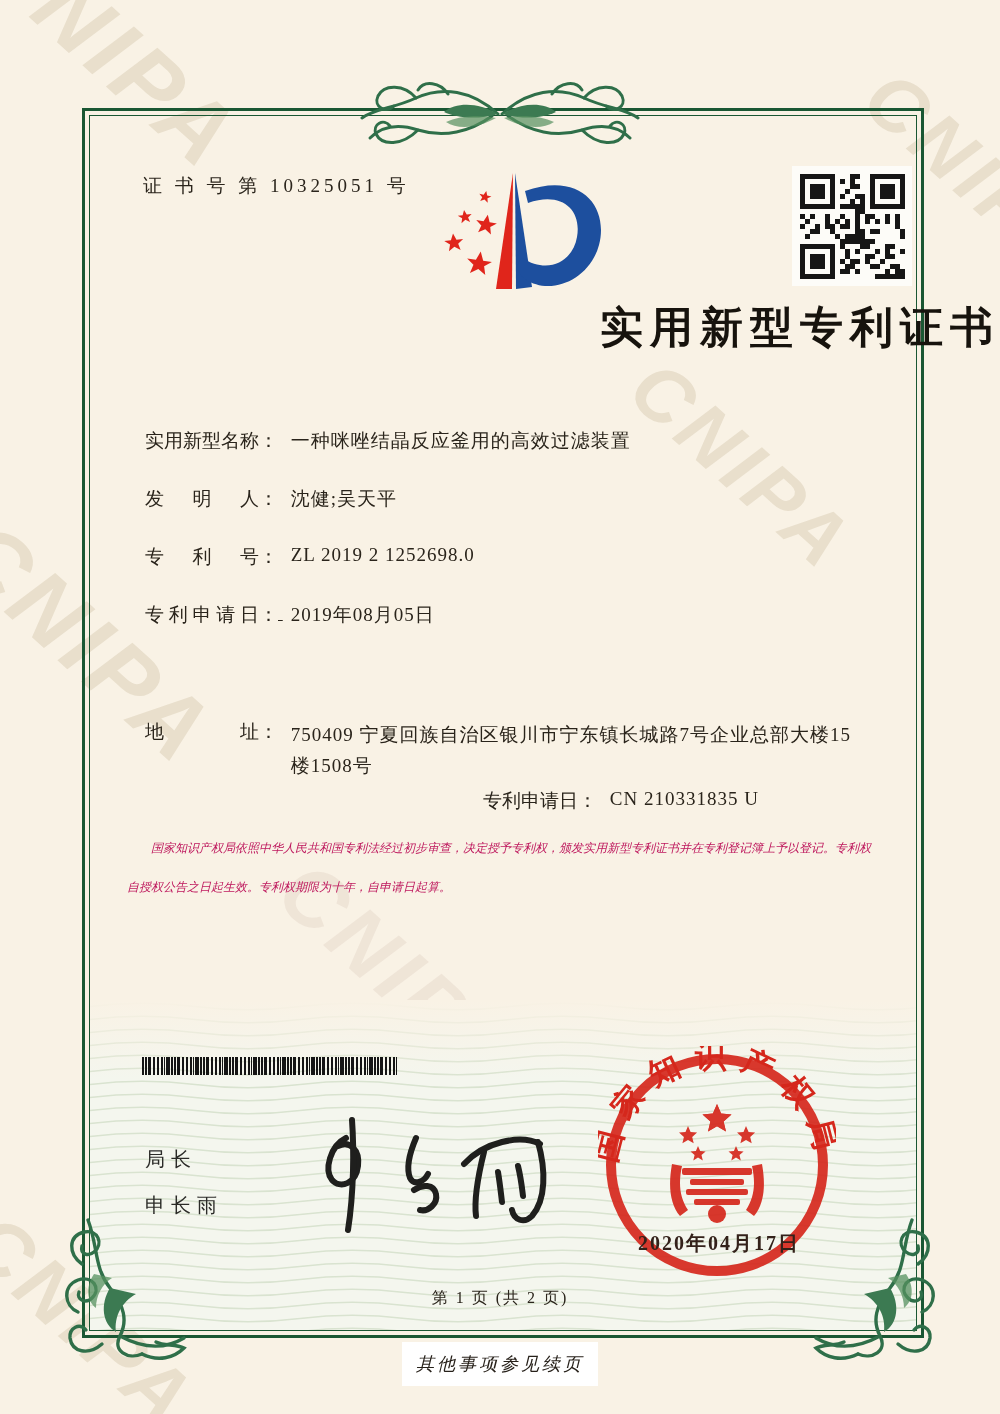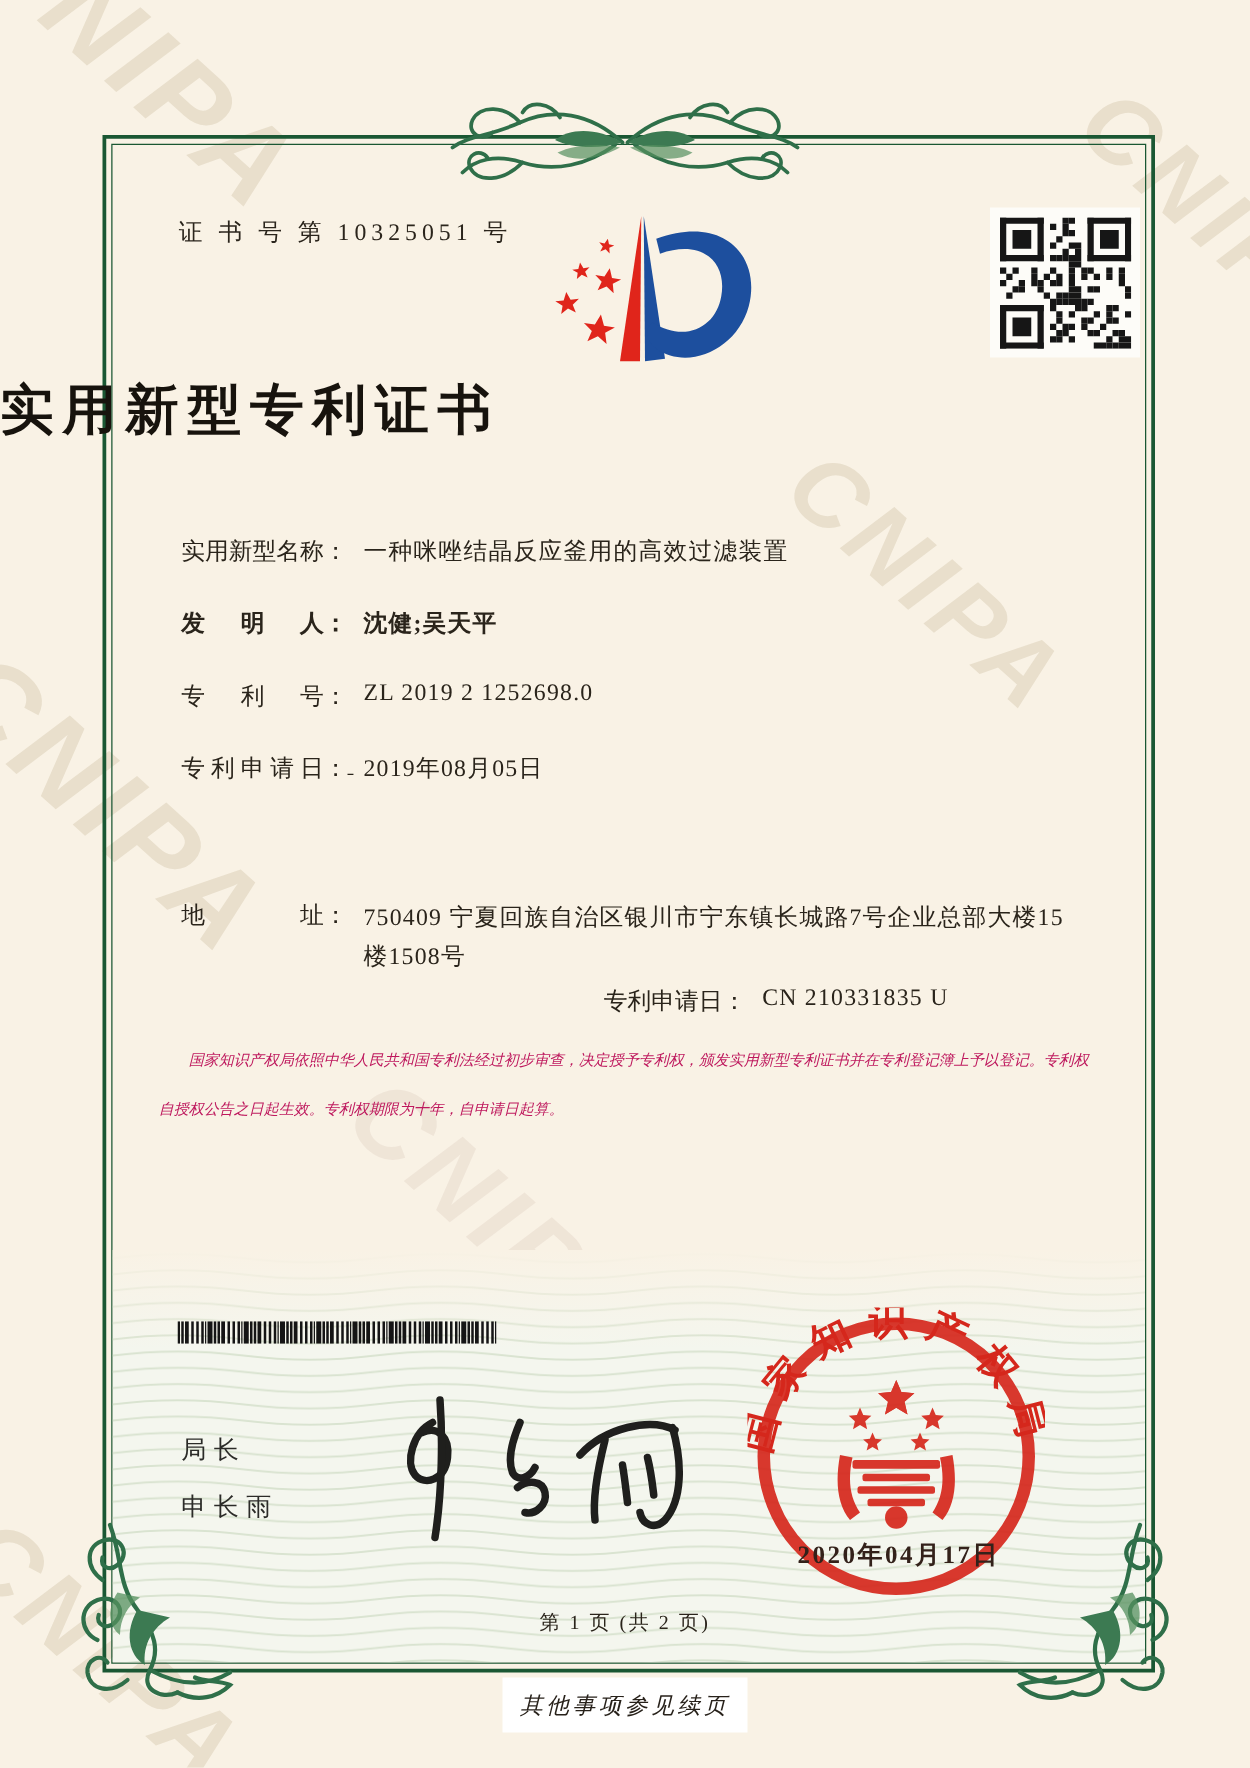--- a/index.html
+++ b/index.html
@@ -47,21 +47,21 @@
     position:absolute;left:143px;top:173px;
     font-size:19px;letter-spacing:4px;color:#2b251c;
   }
   .logo{position:absolute;left:413px;top:165px;width:212px;height:138px;}
   .qr{
     position:absolute;left:792px;top:166px;width:120px;height:120px;
     background:#fdfcf8;display:flex;align-items:center;justify-content:center;
   }
   .title{
     position:absolute;left:0;right:0;top:299px;
-    text-align:left;font-size:43px;font-weight:bold;
+    text-align:right;font-size:43px;font-weight:bold;
     letter-spacing:7px;color:#17130d;
   }
 
   
   .field{position:absolute;left:145px;font-size:19px;color:#2a241b;}
   .f-label{display:inline-block;width:114px;text-align:justify;text-align-last:justify;vertical-align:top;}
   .f-colon{display:inline-block;vertical-align:top;}
   .f-value{display:inline-block;margin-left:8px;vertical-align:top;letter-spacing:1px;}
   .f-value.addr{max-width:572px;line-height:31px;}
   .grant-no{position:absolute;left:483px;font-size:19px;color:#2a241b;}
@@ -313,21 +313,21 @@
         <rect x="10" y="80" width="15" height="15" fill="#161616"></rect>
       </svg>
   </div>
 
   <div class="title">实用新型专利证书</div>
 
   <div class="field" style="top:428px;">
     <span class="f-label">实用新型名称</span><span class="f-colon">：</span>
     <span class="f-value">一种咪唑结晶反应釜用的高效过滤装置</span>
   </div>
-  <div class="field" style="top:486px;font-weight:bold;">
+  <div class="field" style="top:486px;">
     <span class="f-label">发明人</span><span class="f-colon">：</span>
     <span class="f-value">沈健;吴天平</span>
   </div>
   <div class="field" style="top:544px;">
     <span class="f-label">专利号</span><span class="f-colon">：</span>
     <span class="f-value">ZL 2019 2 1252698.0</span>
   </div>
   <div class="field" style="top:602px;text-decoration:underline;">
     <span class="f-label">专利申请日</span><span class="f-colon">：</span>
     <span class="f-value">2019年08月05日</span>

